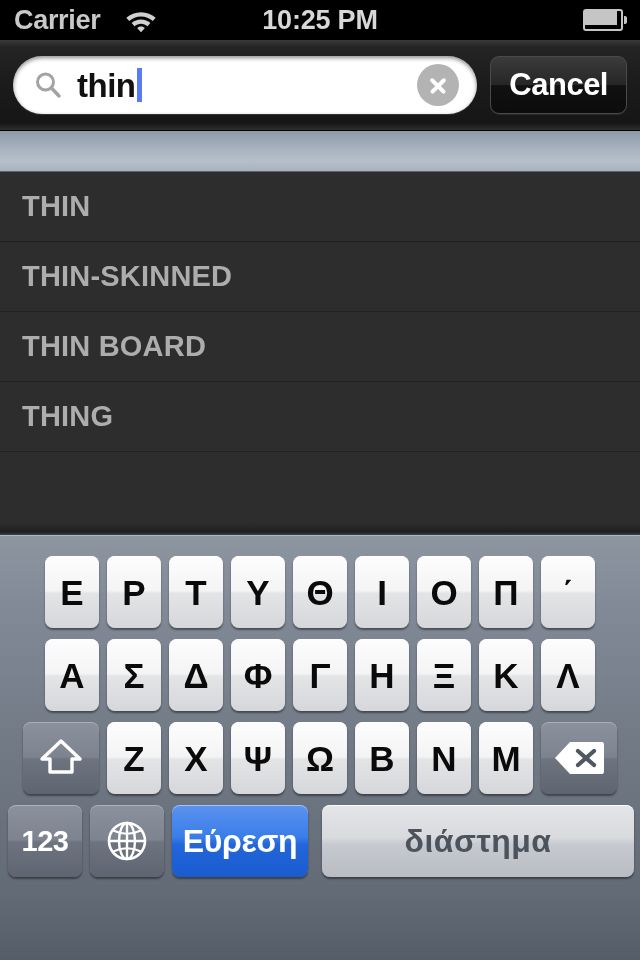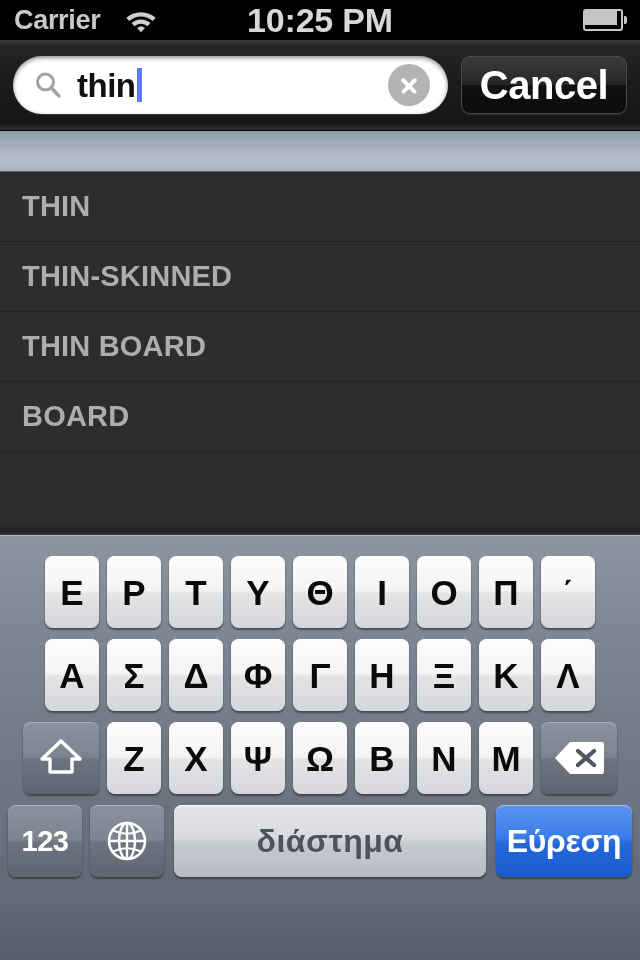--- a/index.html
+++ b/index.html
@@ -32,21 +32,21 @@
     color:#c9c9c9; font-size:27px; font-weight:bold;
     letter-spacing:-0.3px;
   }
   .wifi-icon { width:34px; height:25px; position:relative; display:block; }
   .status-center {
     position:absolute; left:0; right:0; top:0; height:40px;
     display:flex; align-items:center; justify-content:center;
     pointer-events:none;
   }
   .clock-text {
-    color:#d8d8d8; font-size:34px; font-weight:bold;
+    color:#d8d8d8; font-size:27px; font-weight:bold;
     letter-spacing:-0.2px;
   }
   .status-right {
     position:absolute; right:13px; top:0; height:40px;
     display:flex; align-items:center;
   }
   .battery-icon { width:44px; height:22px; position:relative; }
   .battery-body {
     position:absolute; left:0; top:0;
     width:40px; height:22px;
@@ -121,21 +121,21 @@
     height:58px;
     padding:0 18px;
     border-radius:9px;
     background:linear-gradient(to bottom,#3b3b3b 0%,#262626 50%,#111 51%,#0c0c0c 100%);
     border:1px solid #4a4a4a;
     display:flex; align-items:center; justify-content:center;
     cursor:pointer;
     box-shadow:0 1px 0 rgba(255,255,255,0.08);
   }
   .cancel-label {
-    color:#fff; font-size:40px; font-weight:bold;
+    color:#fff; font-size:31px; font-weight:bold;
     letter-spacing:-0.5px;
   }
 
   
   .list-header-gradient {
     position:absolute; top:131px; left:0;
     width:640px; height:41px;
     background:linear-gradient(to bottom,#8d9aa8 0%,#a9b3bf 45%,#b6bfc9 75%,#a8b2be 100%);
     border-bottom:1px solid #5d646d;
     z-index:10;
@@ -306,21 +306,21 @@
     <div class="suggestion-row">
       <span class="suggestion-label">THIN</span>
     </div>
     <div class="suggestion-row">
       <span class="suggestion-label">THIN-SKINNED</span>
     </div>
     <div class="suggestion-row">
       <span class="suggestion-label">THIN BOARD</span>
     </div>
     <div class="suggestion-row">
-      <span class="suggestion-label">BOARD</span>
+      <span class="suggestion-label">THING</span>
     </div>
   </div>
   <div class="list-bottom-gradient"></div>
 
   <div class="keyboard">
 
     <div class="kb-row r1">
       <div class="key key-letter">
           <span class="glyph">Ε</span>
         </div>
@@ -429,23 +429,23 @@
           <svg width="44" height="44" viewBox="0 0 44 44">
             <circle cx="22" cy="22" r="18" fill="none" stroke="#fff" stroke-width="2.6"></circle>
             <ellipse cx="22" cy="22" rx="8" ry="18" fill="none" stroke="#fff" stroke-width="2.4"></ellipse>
             <line x1="4" y1="22" x2="40" y2="22" stroke="#fff" stroke-width="2.4"></line>
             <path d="M8.2 11.5 Q22 18 35.8 11.5" fill="none" stroke="#fff" stroke-width="2.2"></path>
             <path d="M8.2 32.5 Q22 26 35.8 32.5" fill="none" stroke="#fff" stroke-width="2.2"></path>
             <line x1="22" y1="4" x2="22" y2="40" stroke="#fff" stroke-width="2.4"></line>
           </svg>
         </span>
       </div>
+      <div class="key key-search">
+        <span class="glyph">Εύρεση</span>
+      </div>
       <div class="key key-space">
         <span class="glyph">διάστημα</span>
       </div>
-      <div class="key key-search">
-        <span class="glyph">Εύρεση</span>
-      </div>
     </div>
 
   </div>
 
 </div>
 
 </body></html>

